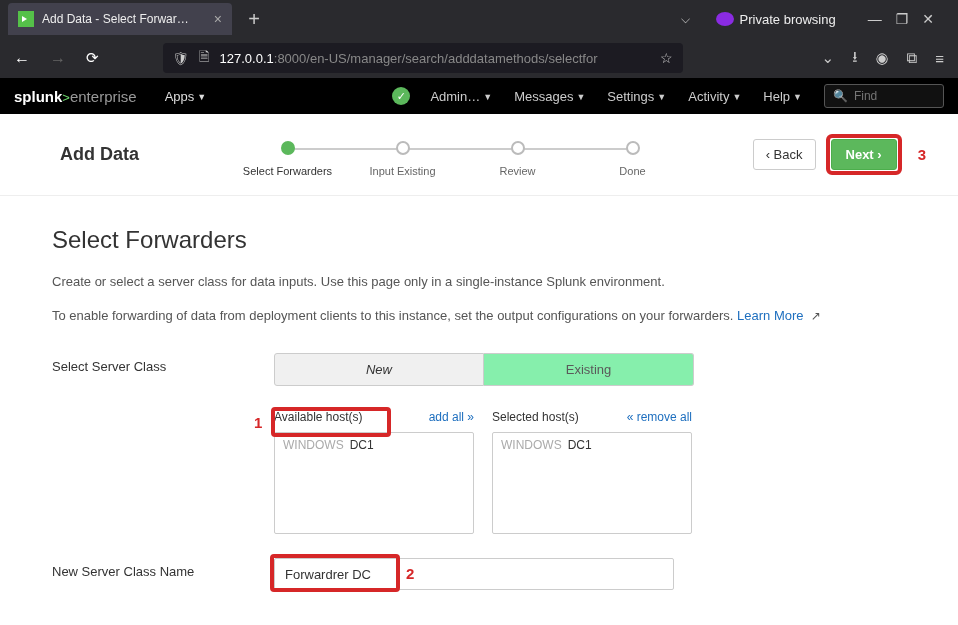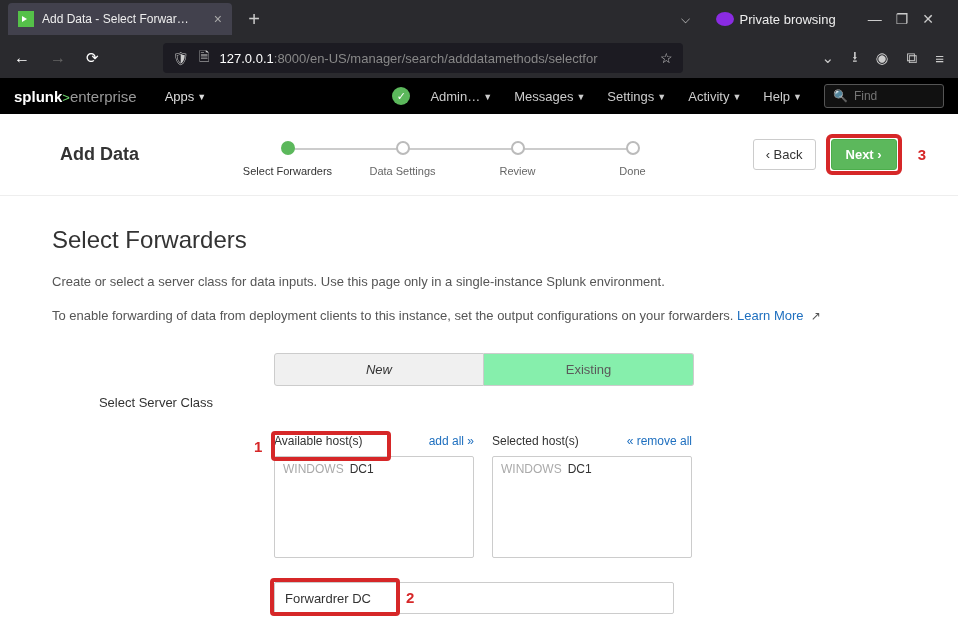--- a/index.html
+++ b/index.html
@@ -67,21 +67,21 @@
 
     
     .main { padding: 30px 52px; }
     .page-heading { font-size: 24px; font-weight: 400; margin-bottom: 18px; }
     .page-sub, .page-sub2 { font-size: 13px; color: #555; margin-bottom: 14px; line-height: 1.5; }
     .learn-more { color: #1e6fbf; text-decoration: none; cursor: pointer; }
     .ext-icon { font-size: 12px; margin-left: 4px; }
 
     .form-section { margin-top: 28px; }
     .form-row { display: flex; margin-bottom: 24px; align-items: flex-start; }
-    .form-label { width: 222px; text-align: center; padding-right: 14px; padding-top: 6px; font-size: 13px; color: #333; margin-top: 36px; }
+    .form-label { width: 222px; text-align: left; padding-right: 14px; padding-top: 6px; font-size: 13px; color: #333; }
     .toggle-group { display: flex; }
     .toggle-btn { border: 1px solid #ccc; background: #86efac; padding: 8px 0; font-size: 13px; width: 210px; text-align: center; cursor: pointer; color: #5a5a5a; }
     .toggle-btn.active { background: #f0f0f0; color: #333; font-style: italic; }
     .toggle-btn:first-child { border-radius: 3px 0 0 3px; }
     .toggle-btn:last-child { border-radius: 0 3px 3px 0; border-left: none; }
 
     .hosts-row { display: flex; gap: 18px; align-items: flex-start; }
     .host-col { width: 200px; }
     .host-header { display: flex; justify-content: space-between; font-size: 12px; margin-bottom: 8px; }
     .host-header .link { color: #1e6fbf; cursor: pointer; }
@@ -167,21 +167,21 @@
   <div class="add-data-title">Add Data</div>
   <div class="steps-wrap">
     <div class="steps">
       <div class="step-line"></div>
       <div class="step active">
           <div class="step-dot"></div>
           <div class="step-label">Select Forwarders</div>
         </div>
       <div class="step">
           <div class="step-dot"></div>
-          <div class="step-label">Data Settings</div>
+          <div class="step-label">Input Existing</div>
         </div>
       <div class="step">
           <div class="step-dot"></div>
           <div class="step-label">Review</div>
         </div>
       <div class="step">
           <div class="step-dot"></div>
           <div class="step-label">Done</div>
         </div>
     </div>

